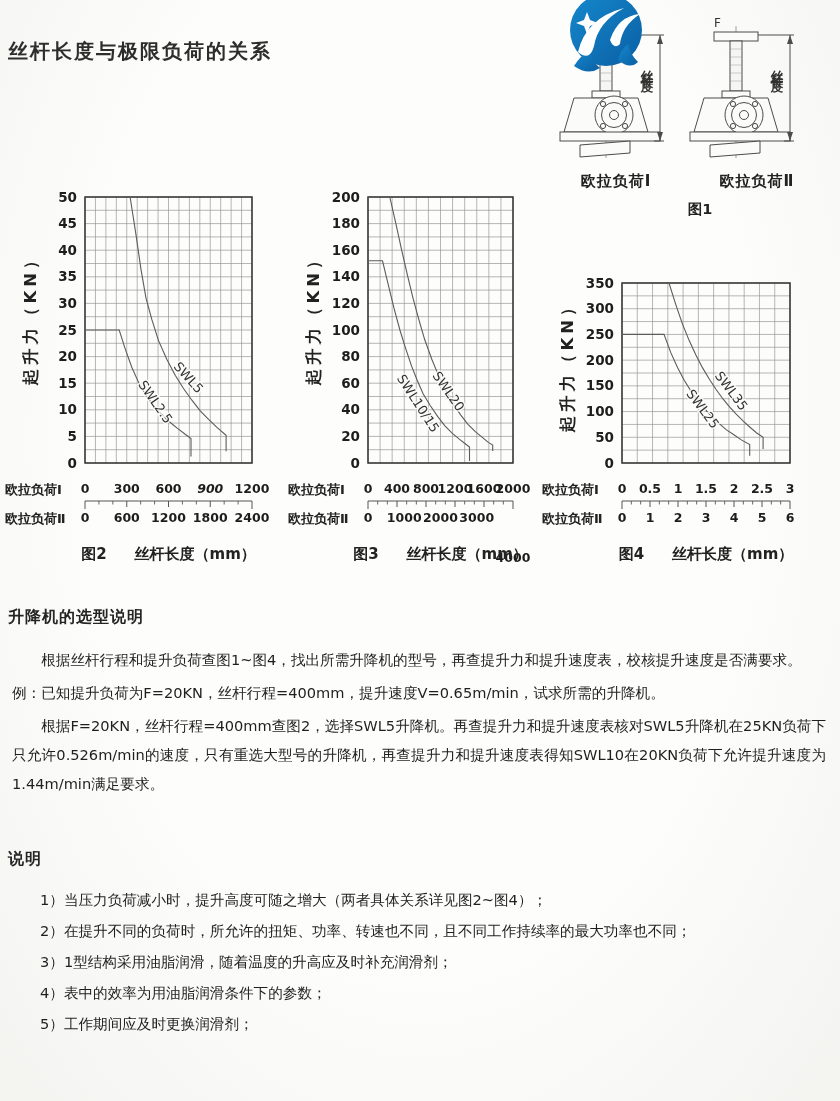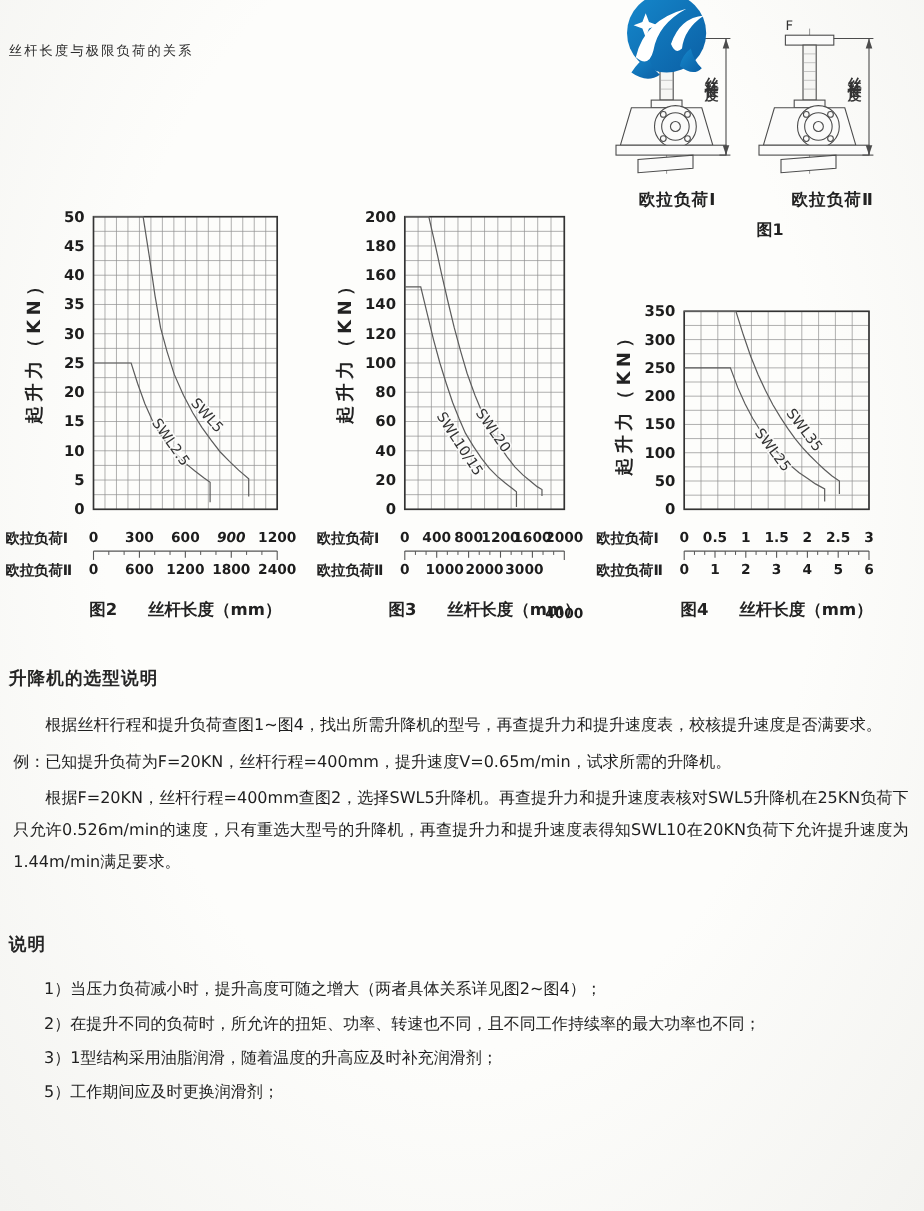--- a/index.html
+++ b/index.html
@@ -5,21 +5,21 @@
   html,body{margin:0;padding:0;}
   #page{
     position:relative; width:840px; height:1101px; overflow:hidden;
     background:radial-gradient(ellipse at 50% 40%, #fdfdfb 55%, #f3f3f0 100%);
     font-family:"DejaVu Sans","Liberation Sans",sans-serif;
     color:#222;
   }
   .abs{position:absolute;}
 
   
-  .page-title{left:8px; top:38px; font-size:12px; font-weight:400; letter-spacing:2px; color:#2d2d2d;}
+  .page-title{left:8px; top:38px; font-size:20px; font-weight:700; letter-spacing:2px; color:#2d2d2d;}
   .logo{left:560px; top:0; width:278px; height:74px; z-index:6; display:flex;}
   .logo-icon{width:92px; height:76px; flex:0 0 auto;}
   .logo-text{position:relative; margin-left:4px;}
   .brand{font-size:42px; font-weight:900; letter-spacing:2px; color:#141414; line-height:46px; white-space:nowrap;}
   .reg{position:absolute; right:-18px; top:0; font-size:15px; color:#141414;}
   .brand-sub{font-family:"Liberation Serif","DejaVu Serif",serif; font-size:17px; color:#101010; margin-top:-3px; letter-spacing:0.5px; white-space:nowrap;}
 
   
   .jack{width:118px; height:142px; z-index:2;}
   .jack svg{overflow:visible;}
@@ -462,16 +462,17 @@
     <p class="ind">根据丝杆行程和提升负荷查图1~图4，找出所需升降机的型号，再查提升力和提升速度表，校核提升速度是否满要求。</p>
     <p>例：已知提升负荷为F=20KN，丝杆行程=400mm，提升速度V=0.65m/min，试求所需的升降机。</p>
     <p class="ind">根据F=20KN，丝杆行程=400mm查图2，选择SWL5升降机。再查提升力和提升速度表核对SWL5升降机在25KN负荷下只允许0.526m/min的速度，只有重选大型号的升降机，再查提升力和提升速度表得知SWL10在20KN负荷下允许提升速度为1.44m/min满足要求。</p>
   </div>
 
   <div class="abs sec-heading" style="left:8px; top:849px;">说明</div>
   <div class="abs notes">
     <div class="note-item">1）当压力负荷减小时，提升高度可随之增大（两者具体关系详见图2~图4）；</div>
     <div class="note-item">2）在提升不同的负荷时，所允许的扭矩、功率、转速也不同，且不同工作持续率的最大功率也不同；</div>
     <div class="note-item">3）1型结构采用油脂润滑，随着温度的升高应及时补充润滑剂；</div>
+    <div class="note-item">4）表中的效率为用油脂润滑条件下的参数；</div>
     <div class="note-item">5）工作期间应及时更换润滑剂；</div>
   </div>
 
 </div>
 
 </body></html>

